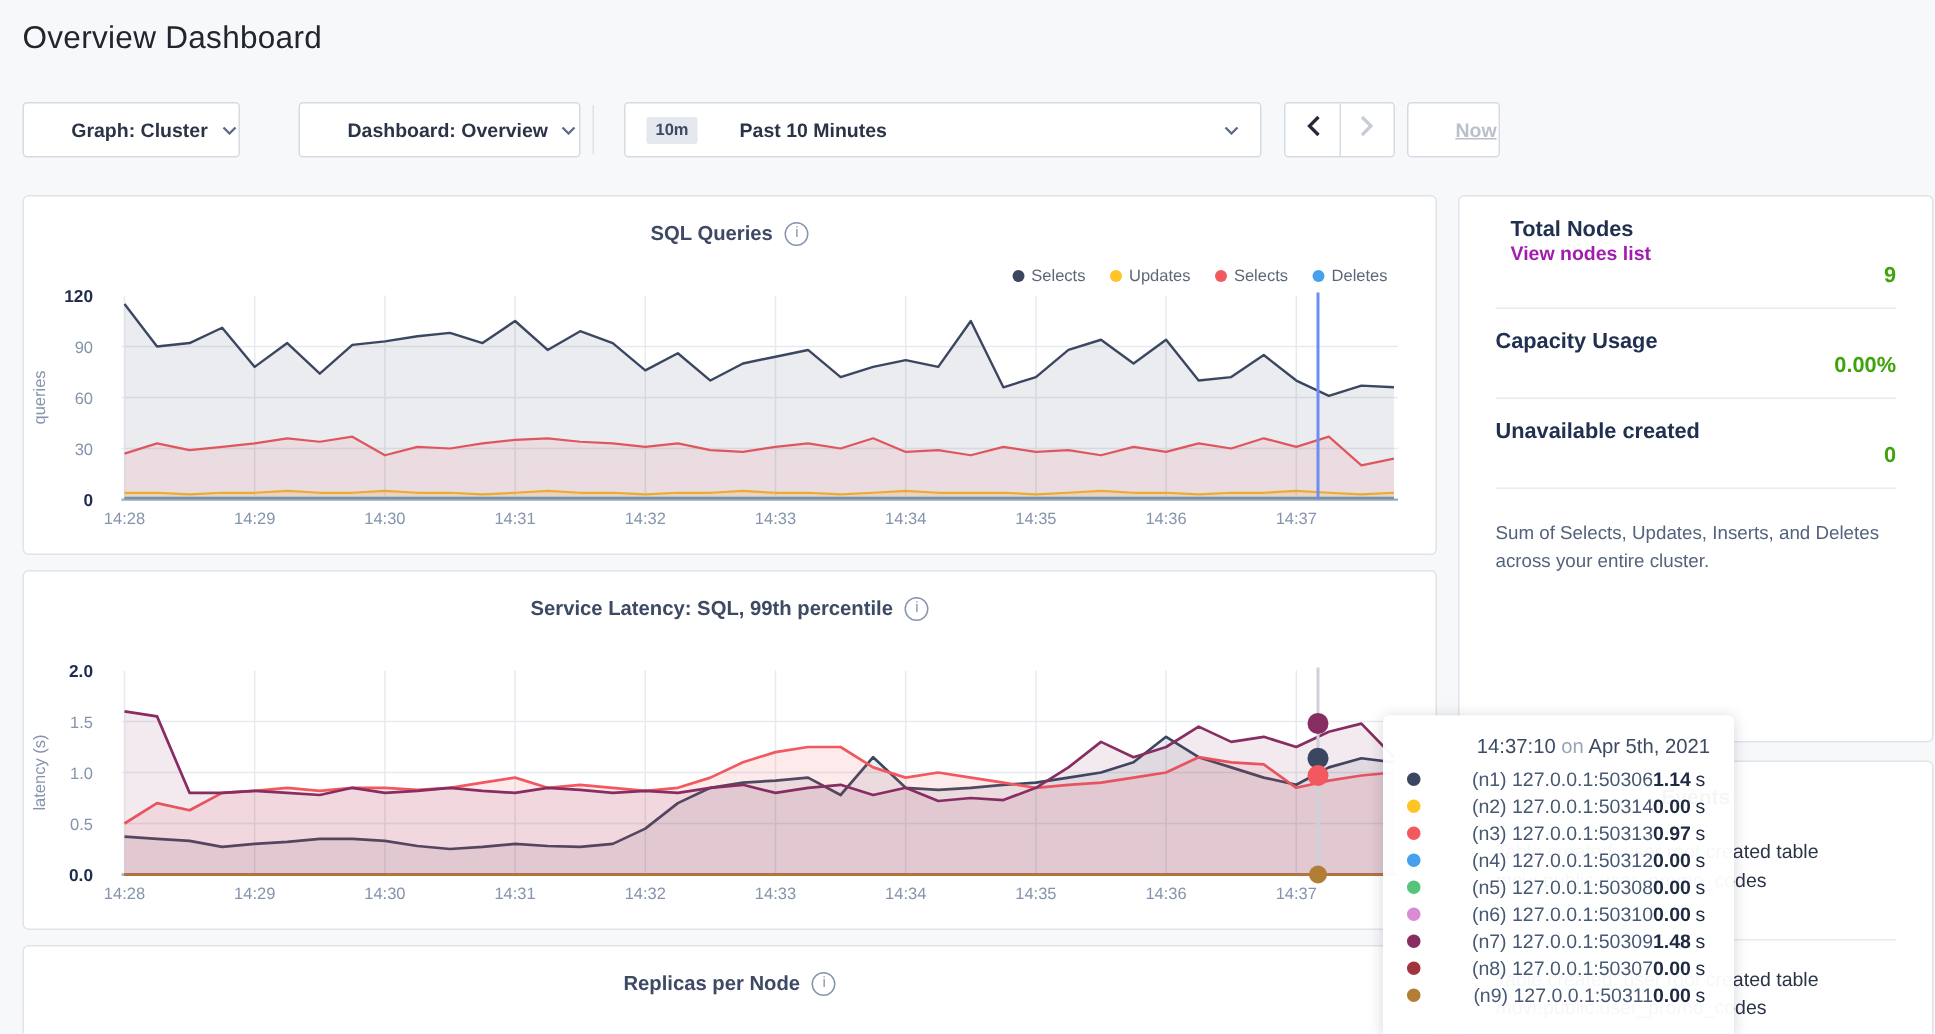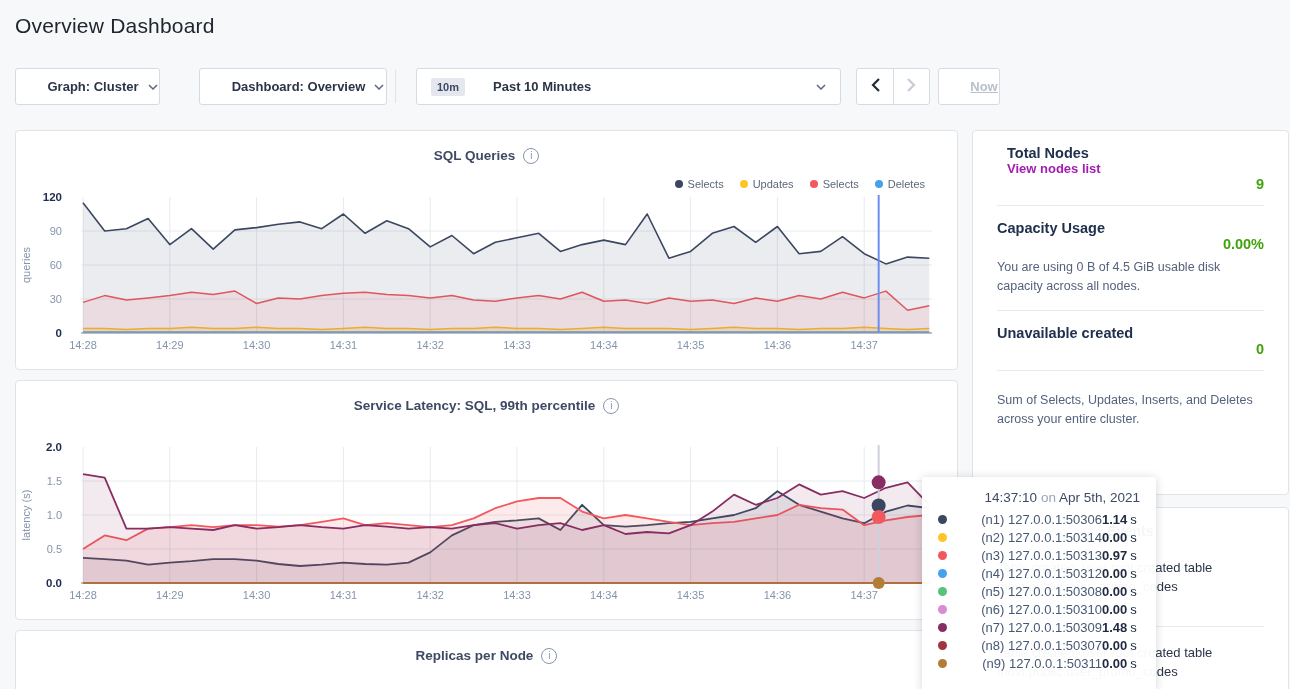--- a/index.html
+++ b/index.html
@@ -261,21 +261,20 @@
       <a class="sum-link">View nodes list</a>
       <span class="sum-val">9</span>
     </div>
     </div>
       <div class="sum-row">
         <div class="sum-top">
       <span class="sum-label">Capacity Usage</span>
 
       <span class="sum-val">0.00%</span>
     </div>
-    <div class="sum-desc">You are using 0 B of 4.5 GiB usable disk capacity across all nodes.</div>
       </div>
       <div class="sum-row">
         <div class="sum-top">
       <span class="sum-label">Unavailable created</span>
 
       <span class="sum-val">0</span>
     </div>
     </div>
       <div class="sum-row">
     <div class="sum-desc">Sum of Selects, Updates, Inserts, and Deletes across your entire cluster.</div>

